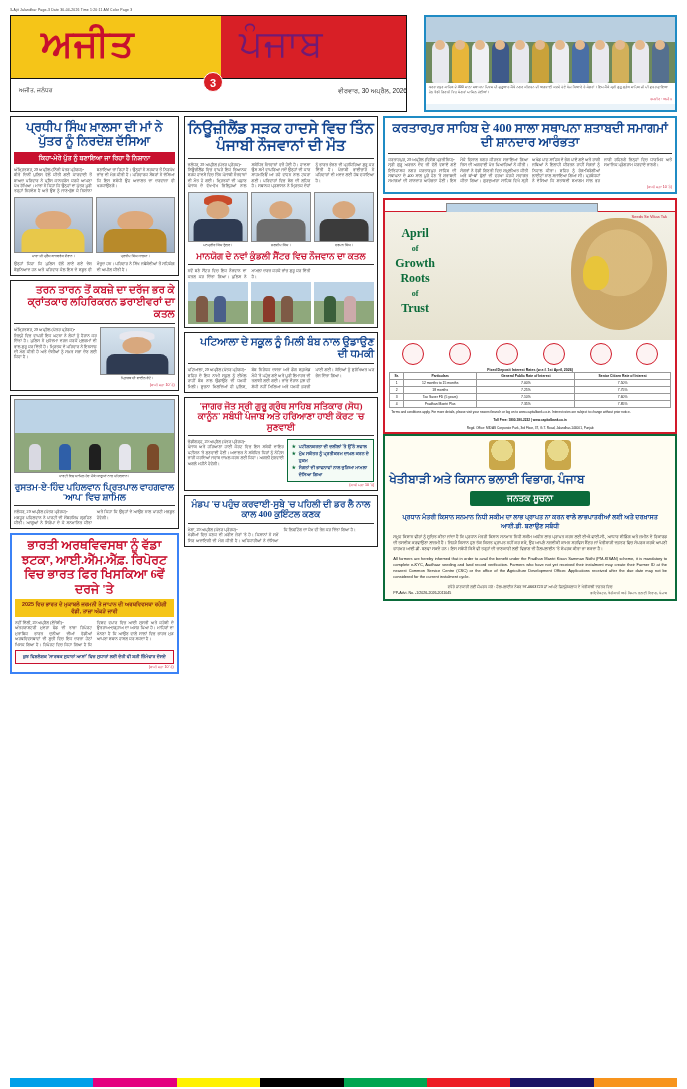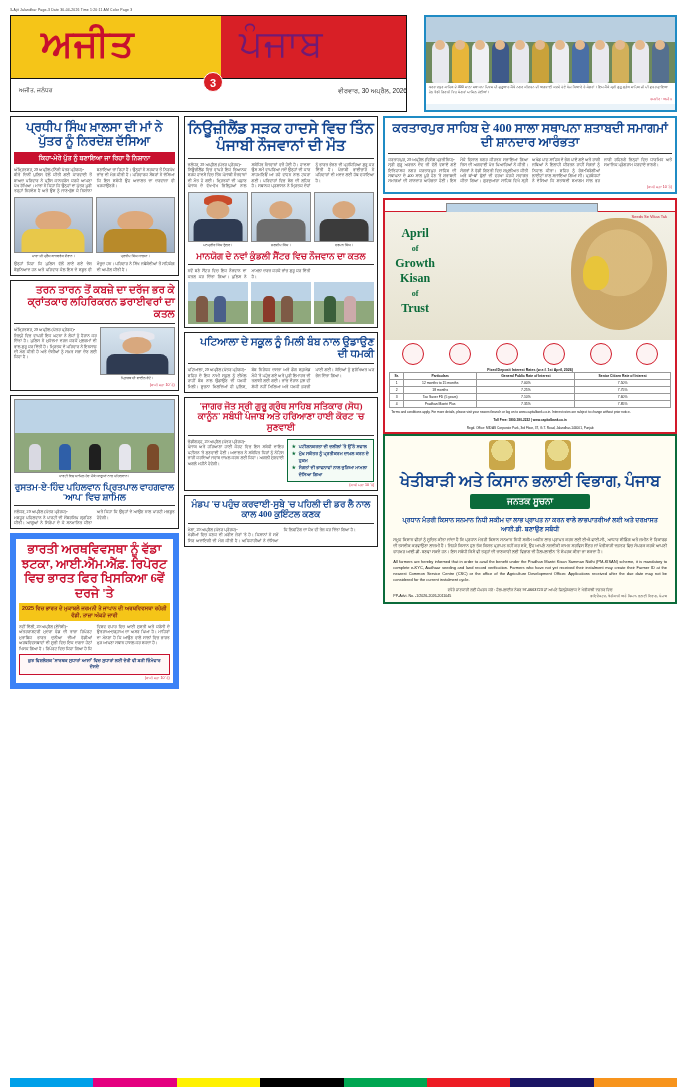--- a/index.html
+++ b/index.html
@@ -290,24 +290,24 @@
   .govt-emblems {
     display: flex; justify-content: center; gap: 30px;
     margin-bottom: 2px;
   }
   .emblem {
     width: 26px; height: 30px;
     background: radial-gradient(circle at 50% 35%, #e8d98a 0 45%, #caa84a 46% 100%);
     border-radius: 4px;
   }
   .govt-title {
-    text-align: center;
+    text-align: left;
     color: #12448f;
     font-weight: 700;
-    font-size: 16px;
+    font-size: 12px;
     font-family: "Liberation Serif", serif;
   }
   .govt-band {
     margin: 4px auto;
     width: 120px;
     background: #0b6b3a;
     color: #fff;
     text-align: center;
     font-size: 9px;
     font-weight: 700;
@@ -532,21 +532,21 @@
         </div>
         <div class="imgcap">ਪਾਰਟੀ ਵਿਚ ਸ਼ਾਮਿਲ ਹੋਣ ਮੌਕੇ ਆਗੂਆਂ ਨਾਲ ਪਹਿਲਵਾਨ।</div>
         <div class="hl hl-sm hl-blue" style="margin-top:2px;">ਰੁਸਤਮ-ਏ-ਹਿੰਦ ਪਹਿਲਵਾਨ ਪ੍ਰਿਤਪਾਲ ਵਾਹਗਵਾਲ 'ਆਪ' ਵਿਚ ਸ਼ਾਮਿਲ</div>
         <div class="divider"></div>
         <div class="body-cols-2">
           <div class="txt">ਜਲੰਧਰ, 29 ਅਪ੍ਰੈਲ (ਪੱਤਰ ਪ੍ਰੇਰਕ)-</div>
           <div class="txt">ਮਸ਼ਹੂਰ ਪਹਿਲਵਾਨ ਨੇ ਪਾਰਟੀ ਦੀ ਮੈਂਬਰਸ਼ਿਪ ਗ੍ਰਹਿਣ ਕੀਤੀ। ਆਗੂਆਂ ਨੇ ਸਿਰੋਪਾ ਦੇ ਕੇ ਸਨਮਾਨਿਤ ਕੀਤਾ ਅਤੇ ਕਿਹਾ ਕਿ ਉਨ੍ਹਾਂ ਦੇ ਆਉਣ ਨਾਲ ਪਾਰਟੀ ਮਜ਼ਬੂਤ ਹੋਵੇਗੀ।</div>
         </div>
       </div>
 
-      <div class="box" style="border:6px solid #3b82f6;">
+      <div class="box" style="border:2px solid #3b82f6;">
         <div class="hl hl-lg hl-red">ਭਾਰਤੀ ਅਰਥਵਿਵਸਥਾ ਨੂੰ ਵੱਡਾ ਝਟਕਾ, ਆਈ.ਐੱਮ.ਐੱਫ਼. ਰਿਪੋਰਟ ਵਿਚ ਭਾਰਤ ਫਿਰ ਖਿਸਕਿਆ 6ਵੇਂ ਦਰਜੇ 'ਤੇ</div>
         <div class="econ-strip">2025 ਵਿਚ ਭਾਰਤ ਦੇ ਮੁਕਾਬਲੇ ਜਰਮਨੀ ਤੇ ਜਾਪਾਨ ਦੀ ਅਰਥਵਿਵਸਥਾ ਰਹੇਗੀ ਵੱਡੀ, ਤਾਜ਼ਾ ਅੰਕੜੇ ਜਾਰੀ</div>
         <div class="body-cols-2">
           <div class="txt">ਨਵੀਂ ਦਿੱਲੀ, 29 ਅਪ੍ਰੈਲ (ਏਜੰਸੀ)-</div>
           <div class="txt">ਅੰਤਰਰਾਸ਼ਟਰੀ ਮੁਦਰਾ ਫੰਡ ਦੀ ਤਾਜ਼ਾ ਰਿਪੋਰਟ ਮੁਤਾਬਿਕ ਭਾਰਤ ਦੁਨੀਆ ਦੀਆਂ ਵੱਡੀਆਂ ਅਰਥਵਿਵਸਥਾਵਾਂ ਦੀ ਸੂਚੀ ਵਿਚ ਇਕ ਦਰਜਾ ਹੇਠਾਂ ਖਿਸਕ ਗਿਆ ਹੈ। ਰਿਪੋਰਟ ਵਿਚ ਕਿਹਾ ਗਿਆ ਹੈ ਕਿ ਵਿਸ਼ਵ ਵਪਾਰ ਵਿਚ ਆਈ ਸੁਸਤੀ ਅਤੇ ਕਰੰਸੀ ਦੇ ਉਤਰਾਅ-ਚੜ੍ਹਾਅ ਦਾ ਅਸਰ ਪਿਆ ਹੈ। ਮਾਹਿਰਾਂ ਦਾ ਮੰਨਣਾ ਹੈ ਕਿ ਆਉਣ ਵਾਲੇ ਸਾਲਾਂ ਵਿਚ ਭਾਰਤ ਮੁੜ ਆਪਣਾ ਸਥਾਨ ਹਾਸਲ ਕਰ ਸਕਦਾ ਹੈ।</div>
         </div>
         <div class="quotebox" style="margin-top:3px;">ਕੁਝ ਵਿਸ਼ਲੇਸ਼ਕ 'ਸਾਰਥਕ ਸੁਧਾਰਾਂ ਆਸਾਂ' ਵਿਚ ਸੁਧਾਰਾਂ ਲਈ ਦੇਰੀ ਵੀ ਬੜੀ ਜ਼ਿੰਮੇਵਾਰ ਦੱਸਦੇ</div>
         <div class="sig">(ਬਾਕੀ ਸਫ਼ਾ 10 'ਤੇ)</div>
       </div>
 
@@ -671,21 +671,21 @@
 
       <div class="bank-ad">
         <div class="bank-head">Capital Small Finance Bank</div>
         <div class="bank-hero">
           <div class="nest"></div>
           <div class="bird"></div>
           <div class="bank-hero-text">
             <div>April</div>
             <div style="font-size:8px;">of</div>
             <div>Growth</div>
-            <div>Kisan</div>
+            <div>Roots</div>
             <div style="font-size:8px;">of</div>
             <div>Trust</div>
           </div>
           <div style="position:absolute;right:8px;top:2px;font-size:4px;color:#c8102e;">Seeds Se Vikas Tak</div>
         </div>
         <div class="bank-icons">
           <div class="bank-icon"></div>
           <div class="bank-icon"></div>
           <div class="bank-icon"></div>
           <div class="bank-icon"></div>

